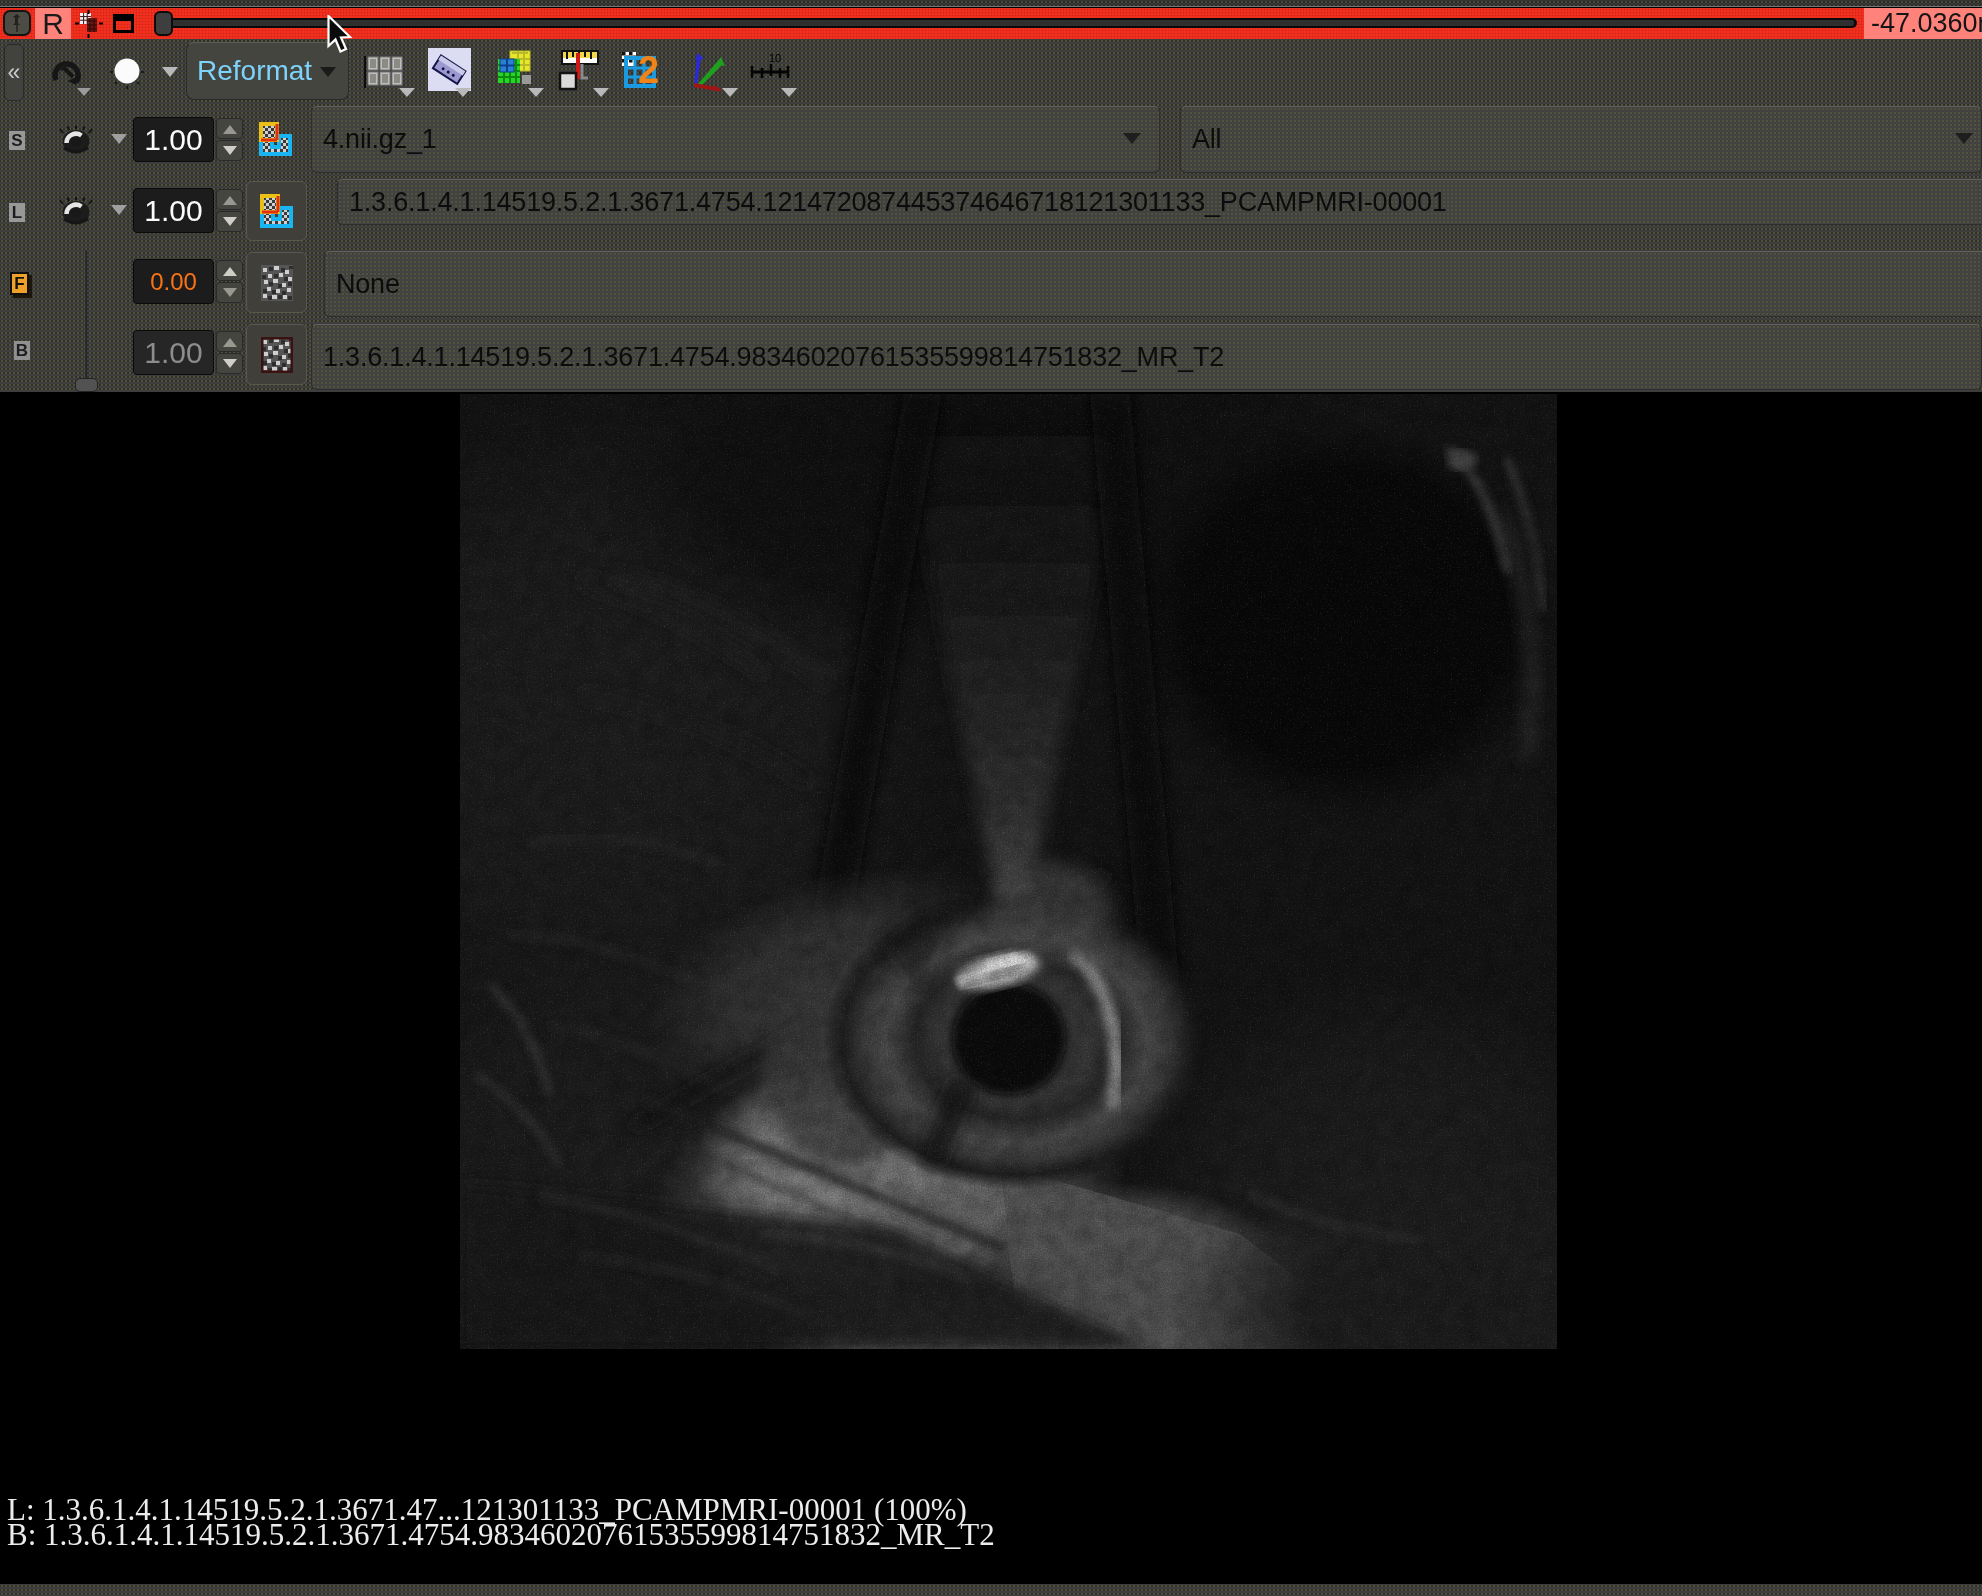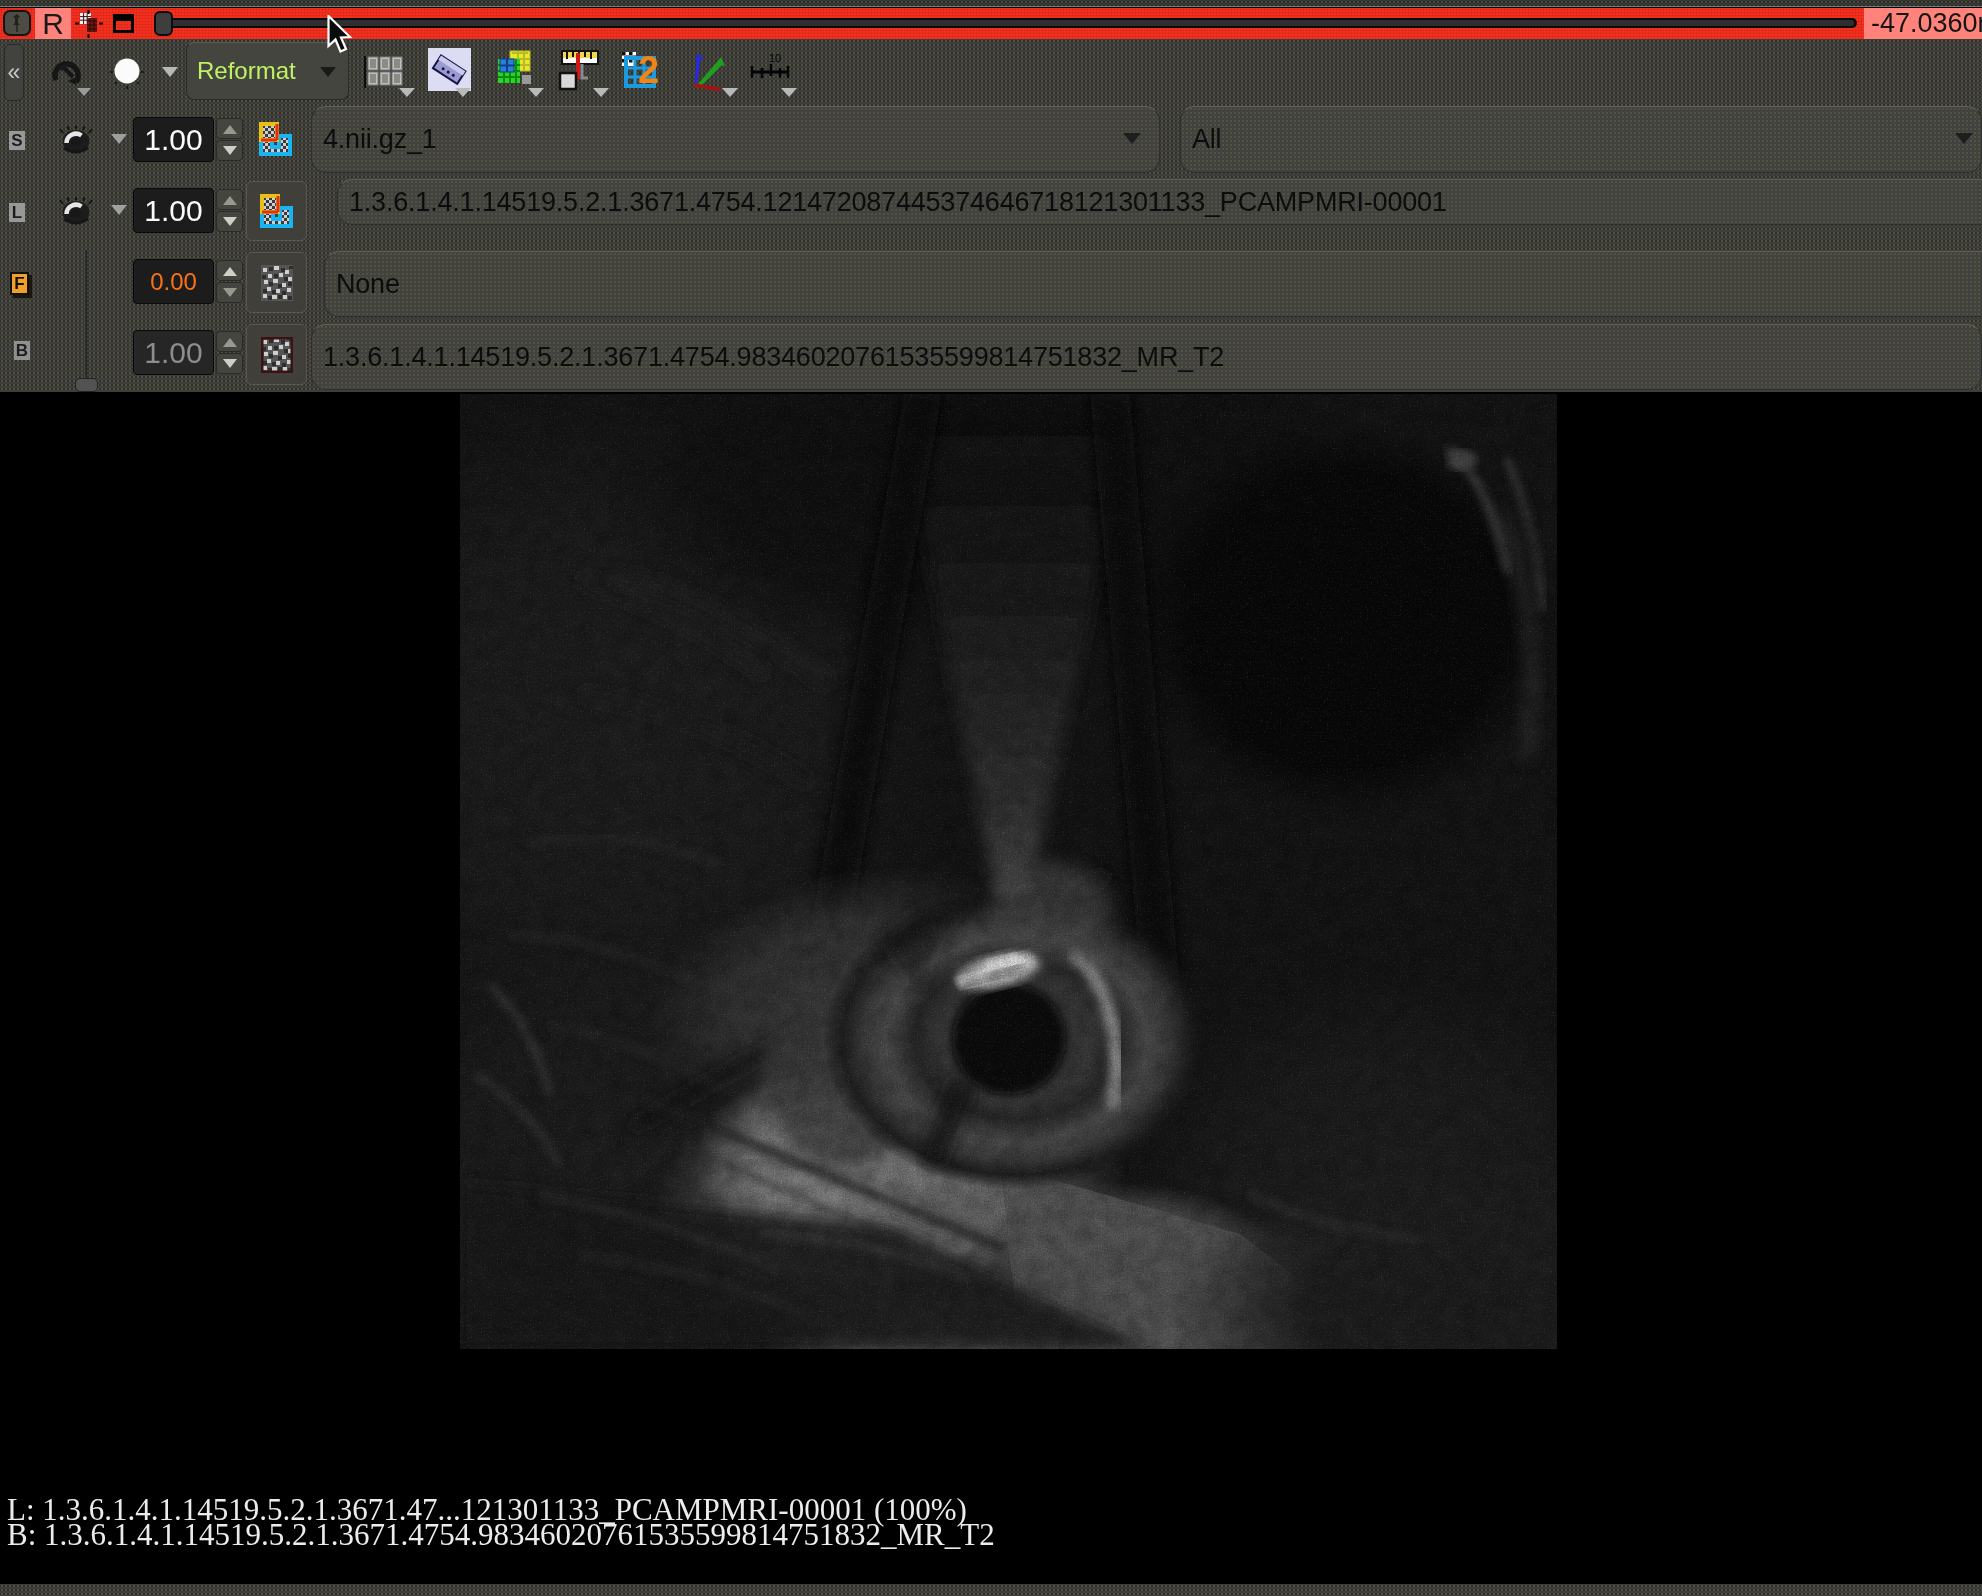--- a/index.html
+++ b/index.html
@@ -16,21 +16,21 @@
   .reddither { background-color:#f02a1a;
     background-image:
       radial-gradient(rgba(130,10,0,.22) 0.8px, transparent 1.1px),
       radial-gradient(rgba(255,140,120,.16) 0.8px, transparent 1.1px);
     background-size:3px 3px,3px 3px;
     background-position:0 0,1.5px 1.5px; }
   .abs { position:absolute; }
   .combo { background-color:#41413c;
     background-image:radial-gradient(rgba(190,190,90,.14) 1px, transparent 1.4px),radial-gradient(rgba(80,80,150,.12) 1px, transparent 1.4px);
     background-size:4px 4px,4px 4px; background-position:0 0,2px 2px;
-    border:1px solid #2e2e2e; border-top:1px solid #62625a; border-radius:15px;
+    border:1px solid #2e2e2e; border-top:1px solid #62625a; border-radius:6px;
     color:#0c0c0c; font-size:27px; letter-spacing:-0.2px; display:flex; align-items:center; overflow:hidden; white-space:nowrap; }
   .combo i { position:absolute; top:26px; width:0; height:0; border-left:9px solid transparent; border-right:9px solid transparent; border-top:11px solid #1e1e1e; }
   .spinbtn { width:27px; height:43px; }
   .spinbtn b, .spinbtn u { position:absolute; left:0; width:27px; height:21px; background:#45453f; border:1px solid #2a2a2a; border-radius:4px; }
   .spinbtn b { top:0; } .spinbtn u { top:22px; }
   .spinbtn b:after { content:""; position:absolute; left:6px; top:6px; border-left:7px solid transparent; border-right:7px solid transparent; border-bottom:9px solid #98988f; }
   .spinbtn u:after { content:""; position:absolute; left:6px; top:5px; border-left:7px solid transparent; border-right:7px solid transparent; border-top:9px solid #cfcfc6; }
   .flip b:after { border-bottom-color:#cfcfc6; }
   .flip u:after { border-top-color:#98988f; }
 </style>
@@ -143,21 +143,21 @@
   <div class="abs" style="left:77px;top:88px;width:0;height:0;border-left:7px solid transparent;border-right:7px solid transparent;border-top:8px solid #9a9a9a;"></div>
 
   <svg class="abs" style="left:110px;top:55px;" width="34" height="34" viewBox="0 0 34 34">
     <g stroke="#1c1c1c" stroke-width="2">
       <path d="M3 17h-3M34 17h-3M17 31v3M7 27l-2 2M27 27l2 2"></path>
     </g>
     <circle cx="17" cy="16" r="12.5" fill="#fbfbfb"></circle>
   </svg>
   <div class="abs" style="left:162px;top:67px;width:0;height:0;border-left:8px solid transparent;border-right:8px solid transparent;border-top:10px solid #b9b9b9;"></div>
 
-  <div class="abs" style="left:186px;top:42px;width:163px;height:58px;background:#45453f;border:1px solid #2a2a2a;border-top:1px solid #5b5b55;border-radius:8px;color:#bef264;font-size:24px;line-height:56px;padding-left:10px;">Reformat</div>
+  <div class="abs" style="left:186px;top:42px;width:163px;height:58px;background:#45453f;border:1px solid #2a2a2a;border-top:1px solid #5b5b55;border-radius:8px;color:#7dd3fc;font-size:28px;line-height:56px;padding-left:10px;">Reformat</div>
   <div class="abs" style="left:320px;top:67px;width:0;height:0;border-left:8px solid transparent;border-right:8px solid transparent;border-top:10px solid #1a1a1a;"></div>
 
   <svg class="abs" style="left:364px;top:55px;" width="40" height="34" viewBox="0 0 40 34">
     <rect x="0" y="1" width="2" height="32" fill="#0d0d0d"></rect>
     <g fill="#bdbdbd" stroke="#7a7a7a" stroke-width="1">
       <rect x="4" y="2" width="10" height="13"></rect>
         <rect x="16" y="2" width="10" height="13"></rect>
         <rect x="28" y="2" width="10" height="13"></rect>
       <rect x="4" y="17" width="10" height="13"></rect>
         <rect x="16" y="17" width="10" height="13"></rect>

